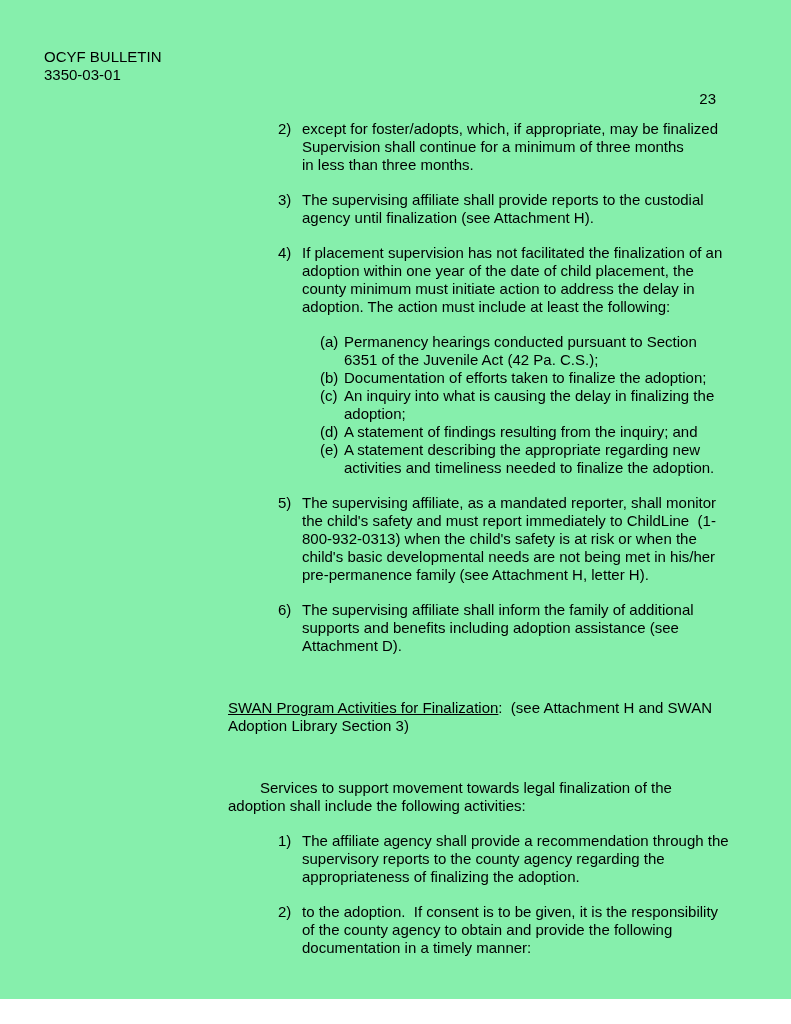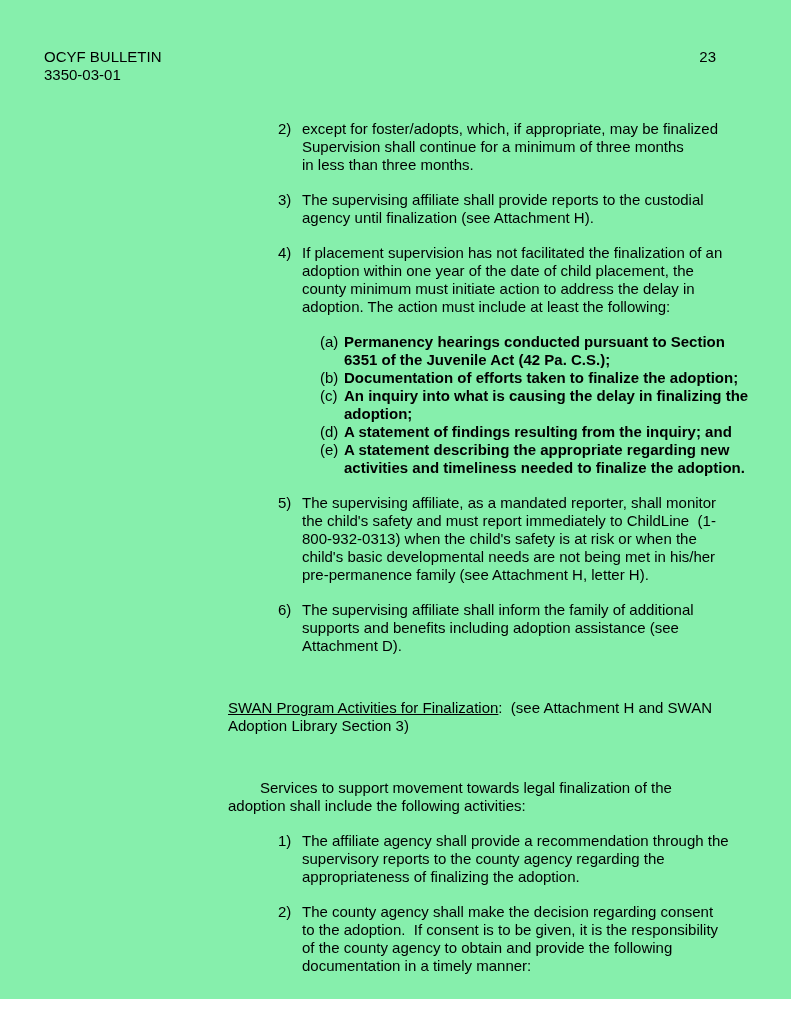--- a/index.html
+++ b/index.html
@@ -23,35 +23,35 @@
   .header {
     position: absolute;
     top: 48px;
     left: 44px;
     right: 75px;
     display: flex;
     justify-content: space-between;
     align-items: flex-start;
   }
   .header-left .hline { white-space: pre; }
-  .page-number { white-space: pre; }
+  .page-number { white-space: pre; margin-top: 42px; }
   .doc-body {
     position: absolute;
     top: 120px;
     left: 0;
     right: 0;
   }
   .block { margin-bottom: 17px; }
   .b-num { display: flex; margin-left: 278px; }
   .b-num .marker { flex: none; width: 24px; white-space: pre; }
   .b-num .item-text { max-width: 460px; }
   .b-let { margin-left: 320px; }
   .let-row { display: flex; }
   .let-row .marker { flex: none; width: 24px; white-space: pre; }
-  .let-row .item-text { max-width: 420px; font-weight: bold; }
+  .let-row .item-text { max-width: 420px; }
   .b-head, .b-para { margin-left: 228px; max-width: 550px; margin-top: 44px; }
   .line { white-space: pre; }
   .line.indent { padding-left: 32px; }
   .underline { text-decoration: underline; }
 </style>
 </head>
 <body>
 
 <div class="page">
   <div class="header">
@@ -151,20 +151,19 @@
         <div class="marker">1)</div>
         <div class="item-text">
           <div class="line">The affiliate agency shall provide a recommendation through the</div>
           <div class="line">supervisory reports to the county agency regarding the</div>
           <div class="line">appropriateness of finalizing the adoption.</div>
         </div>
       </div>
       <div class="block b-num">
         <div class="marker">2)</div>
         <div class="item-text">
-          <div class="line">The county agency shall make the decision regarding consent</div>
           <div class="line">to the adoption.  If consent is to be given, it is the responsibility</div>
           <div class="line">of the county agency to obtain and provide the following</div>
           <div class="line">documentation in a timely manner:</div>
         </div>
       </div>
     </div>
 </div>
 
 </body></html>

